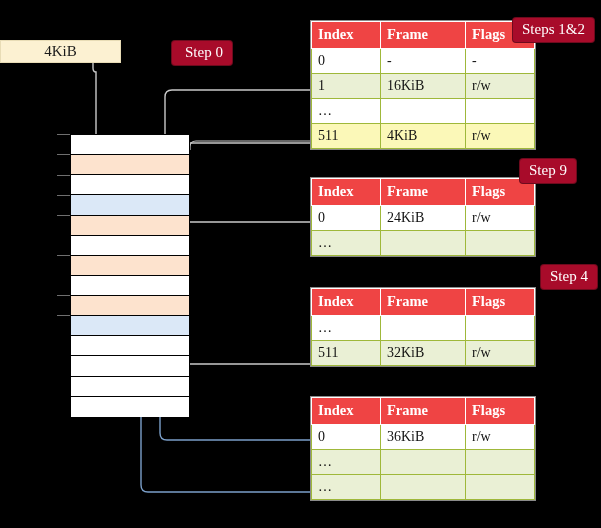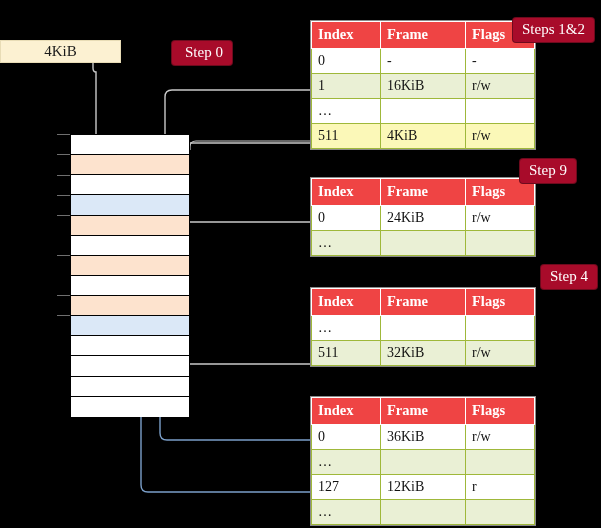--- a/index.html
+++ b/index.html
@@ -271,25 +271,20 @@
           <tr>
             <td class="col-index">0</td>
             <td class="col-frame">36KiB</td>
             <td class="col-flags">r/w</td>
           </tr>
           <tr class="alt">
             <td class="col-index">…</td>
             <td class="col-frame"></td>
             <td class="col-flags"></td>
           </tr>
-          <tr>
-            <td class="col-index">127</td>
-            <td class="col-frame">12KiB</td>
-            <td class="col-flags">r</td>
-          </tr>
           <tr class="alt">
             <td class="col-index">…</td>
             <td class="col-frame"></td>
             <td class="col-flags"></td>
           </tr>
         </tbody>
       </table>
     </div>
 
   <div id="badges-host">

